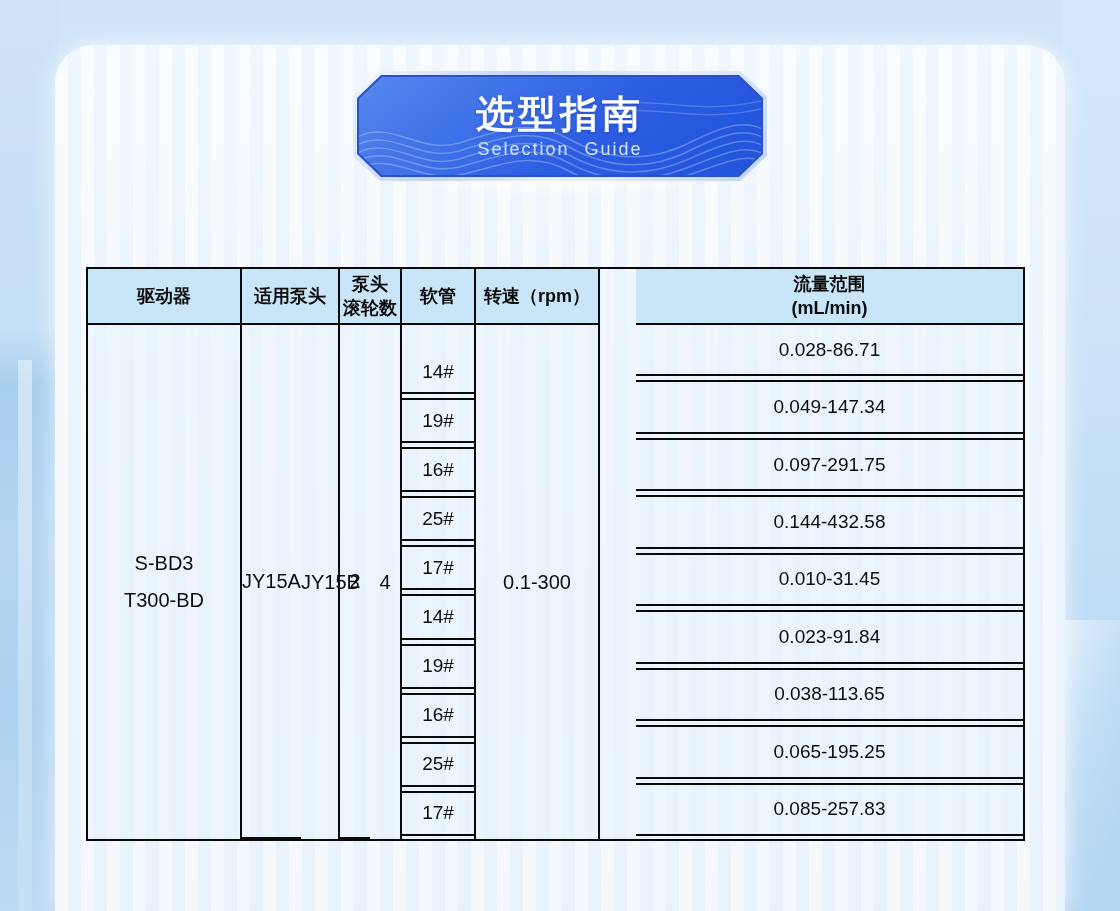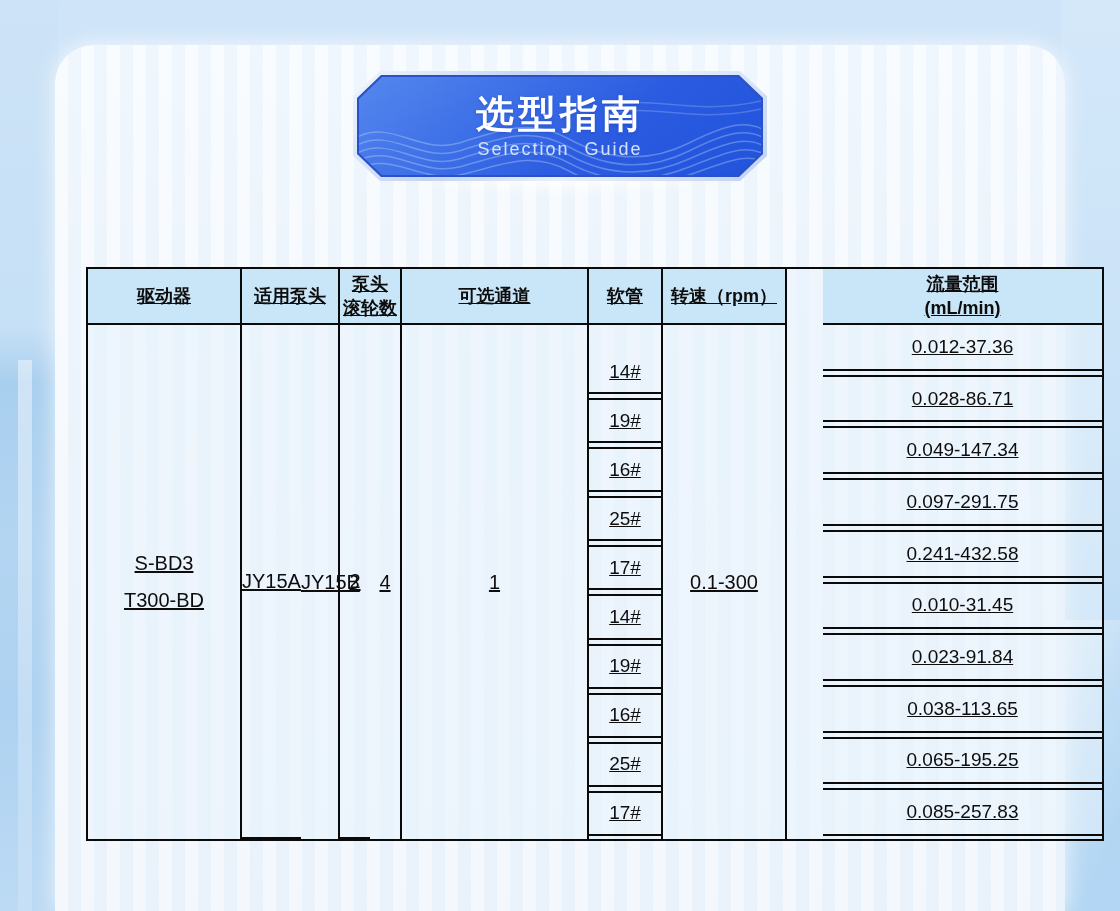--- a/index.html
+++ b/index.html
@@ -42,23 +42,23 @@
     clip-path:polygon(23px 0,calc(100% - 23px) 0,100% 22px,100% calc(100% - 22px),calc(100% - 23px) 100%,23px 100%,0 calc(100% - 22px),0 22px);
     overflow:hidden;}
   .waves{position:absolute;left:0;top:0;width:100%;height:100%;}
   .banner-text{position:absolute;left:0;top:0;width:100%;height:100%;
     display:flex;flex-direction:column;align-items:center;justify-content:center;z-index:3;}
   .banner-title{color:#ffffff;font-size:38px;font-weight:bold;letter-spacing:4px;line-height:1;
     text-shadow:0 1px 3px rgba(20,50,150,.35);}
   .banner-sub{color:#d3e2fa;font-size:18px;letter-spacing:2px;word-spacing:8px;margin-top:7px;line-height:1;}
 
   
-  .table-wrap{position:absolute;left:86px;top:267px;width:1018px;height:574px;
+  .table-wrap{position:absolute;left:86px;top:267px;width:939px;height:574px;
     border:2px solid #0a0a0a;box-sizing:border-box;display:flex;
-    background:rgba(231,242,251,.55);color:#0d0d0d;text-decoration:underline;}
+    background:rgba(231,242,251,.55);color:#0d0d0d;}
   .col{display:flex;flex-direction:column;box-sizing:border-box;border-right:2px solid #0a0a0a;}
   .col:last-child{border-right:none;}
   .c1{width:154px;} .c2{width:98px;} .c3{width:62px;} .c4{width:187px;}
   .c5{width:74px;gap:26px;}  .c6{width:124px;} .c7{flex:1;padding-left:36px;}
   .th{height:56px;flex:0 0 56px;border-bottom:2px solid #0a0a0a;box-sizing:border-box;
     background:#c9e6f8;display:flex;flex-direction:column;align-items:center;justify-content:center;
     font-weight:bold;font-size:18px;line-height:1.35;text-align:center;}
   .tbody{flex:1;display:flex;flex-direction:row;}
   .center-cell{flex:1;display:flex;flex-direction:column;align-items:center;justify-content:center;
     font-size:20px;line-height:1.85;text-align:center;}
@@ -130,28 +130,20 @@
         <div class="th">
           <span>泵头</span>
           <span>滚轮数</span>
         </div>
         <div class="tbody">
           <div class="half split">2</div>
           <div class="half">4</div>
         </div>
       </div>
 
-      <div class="col c4">
-        <div class="th">
-          <span>可选通道</span>
-        </div>
-        <div class="tbody">
-          <div class="center-cell">1</div>
-        </div>
-      </div>
 
       <div class="col c5">
         <div class="th">
           <span>软管</span>
         </div>
         <div class="tbody boxes">
           <div class="box">14#</div>
           <div class="box">19#</div>
           <div class="box">16#</div>
           <div class="box">25#</div>
@@ -172,25 +164,24 @@
           <div class="center-cell">0.1-300</div>
         </div>
       </div>
 
       <div class="col c7">
         <div class="th">
           <span>流量范围</span>
           <span>(mL/min)</span>
         </div>
         <div class="tbody boxes">
-          <div class="box">0.012-37.36</div>
           <div class="box">0.028-86.71</div>
           <div class="box">0.049-147.34</div>
           <div class="box">0.097-291.75</div>
-          <div class="box">0.241-432.58</div>
+          <div class="box">0.144-432.58</div>
           <div class="box">0.010-31.45</div>
           <div class="box">0.023-91.84</div>
           <div class="box">0.038-113.65</div>
           <div class="box">0.065-195.25</div>
           <div class="box">0.085-257.83</div>
         </div>
       </div>
 
     </div>
   </div>

